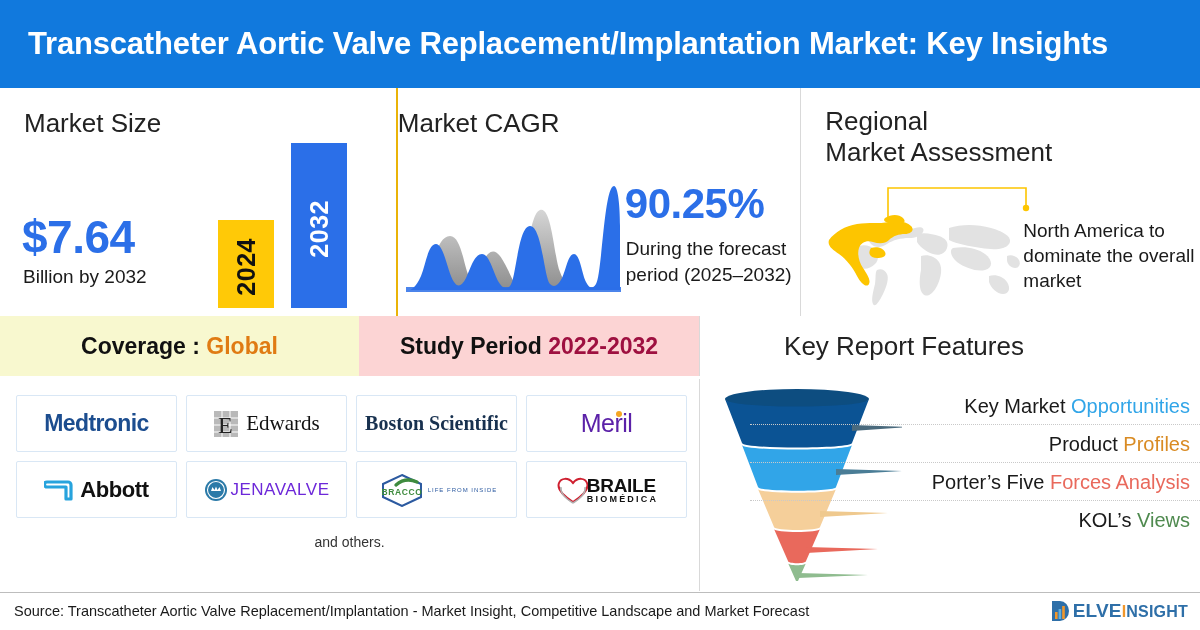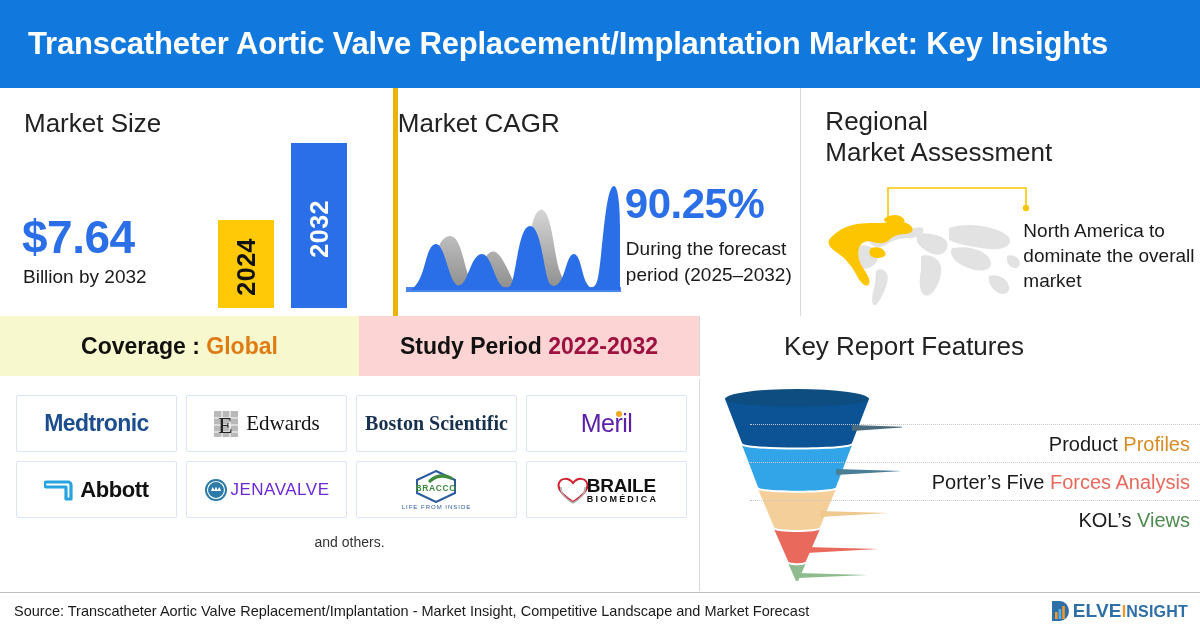--- a/index.html
+++ b/index.html
@@ -16,21 +16,21 @@
     background:#1179dd;display:flex;align-items:center;
   }
   .header-title{
     color:#fff;font-size:31px;font-weight:bold;letter-spacing:-.2px;
     padding-left:28px;white-space:nowrap;
   }
 
   
   .top-row{position:absolute;left:0;top:88px;width:1200px;height:230px;display:flex;}
   .panel{position:relative;height:230px;box-sizing:border-box;}
-  .panel-size{width:412px;border-right:5px solid #eab308;}
+  .panel-size{width:412px;border-right:2px solid #eab308;}
   .panel-cagr{width:418px;border-right:1px solid #d9d9d9;}
   .panel-region{width:413px;}
 
   .panel-heading{
     position:absolute;font-size:26px;font-weight:400;color:#222;line-height:1.18;
     white-space:pre-line;
   }
   .ms-heading{left:24px;top:20px;}
   .cagr-heading{left:0;top:20px;width:418px;text-align:left;}
   .rg-heading{left:24px;top:18px;}
@@ -252,21 +252,21 @@
         <div class="logo-box">
           <svg width="24" height="24" viewBox="0 0 24 24">
             <circle cx="12" cy="12" r="11" fill="#2b7aa8"></circle>
             <circle cx="12" cy="12" r="8.5" fill="none" stroke="#ffffff" stroke-width="1.1"></circle>
             <path d="M7 13 L8.5 9 L10.5 12 L12 8.5 L13.5 12 L15.5 9 L17 13 Z" fill="#ffffff"></path>
           </svg>
           <span style="font-size:17px;color:#6d28d9;letter-spacing:.5px;margin-left:3px;">JENAVALVE</span>
         </div>
 
         <div class="logo-box">
-          <div style="display:flex;flex-direction:column;align-items:center;line-height:1;">
+          <div style="display:flex;flex-direction:row;align-items:center;line-height:1;">
             <svg width="52" height="34" viewBox="0 0 52 34">
               <path d="M26 2 L45 11 L45 24 L26 33 L7 24 L7 11 Z" fill="none" stroke="#2c5aa0" stroke-width="2"></path>
               <path d="M20 12 C27 6, 34 6, 41 9" fill="none" stroke="#3e8b3e" stroke-width="3.4" stroke-linecap="round"></path>
               <text x="26" y="22" text-anchor="middle" font-family="'Liberation Sans',sans-serif" font-size="8.5" font-weight="bold" fill="#3e8b3e" letter-spacing="0.6">BRACCO</text>
             </svg>
             <span style="font-size:6px;color:#2c5aa0;letter-spacing:1px;margin-top:1px;">LIFE FROM INSIDE</span>
           </div>
         </div>
 
         <div class="logo-box">
@@ -295,20 +295,21 @@
         <path d="M76 178 C76 181, 94 181, 94 178 L86 196 L84 196 Z" fill="#8fbc8f"></path>
         <path d="M140 40 L196 42 L140 46 Z" fill="#4a6a7d"></path>
         <path d="M124 84 L190 86 L124 90 Z" fill="#4a7d96"></path>
         <path d="M108 126 L176 128 L108 132 Z" fill="#efc98e"></path>
         <path d="M94 162 L166 164 L94 168 Z" fill="#e9695c"></path>
         <path d="M86 188 L156 190 L86 193 Z" fill="#8fbc8f"></path>
       </svg>
 
       <div class="f-labels">
         <div class="f-row">
+          <span class="lbl"><span>Key Market </span><span style="color:#31a5e8">Opportunities</span></span>
           <span class="f-sep"></span>
         </div>
         <div class="f-row">
           <span class="lbl"><span>Product </span><span style="color:#d98b23">Profiles</span></span>
           <span class="f-sep"></span>
         </div>
         <div class="f-row">
           <span class="lbl"><span>Porter’s Five </span><span style="color:#e9695c">Forces Analysis</span></span>
           <span class="f-sep"></span>
         </div>

